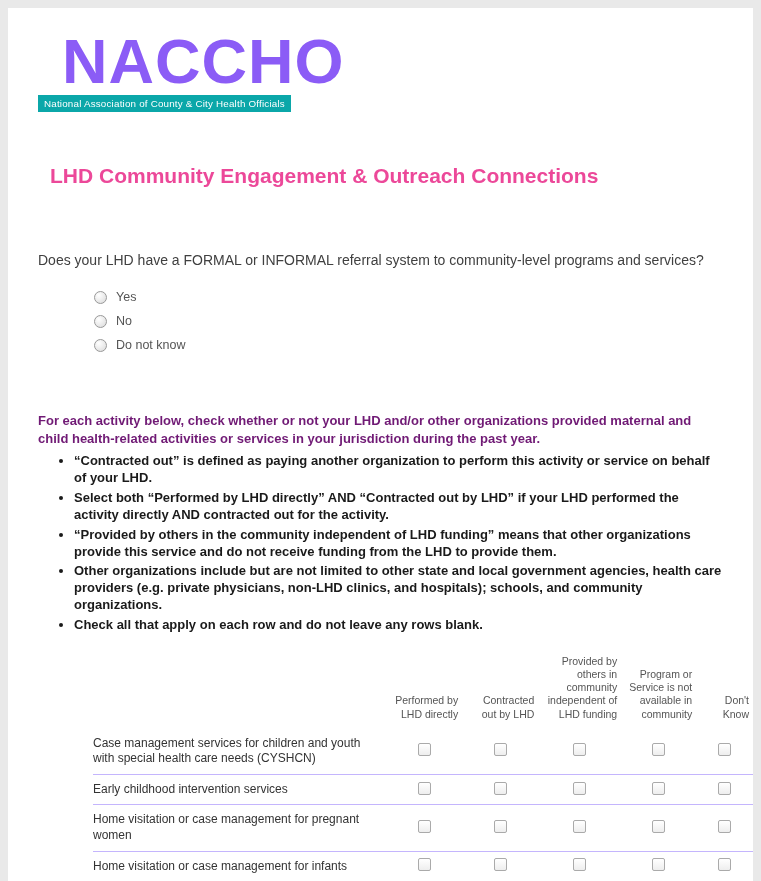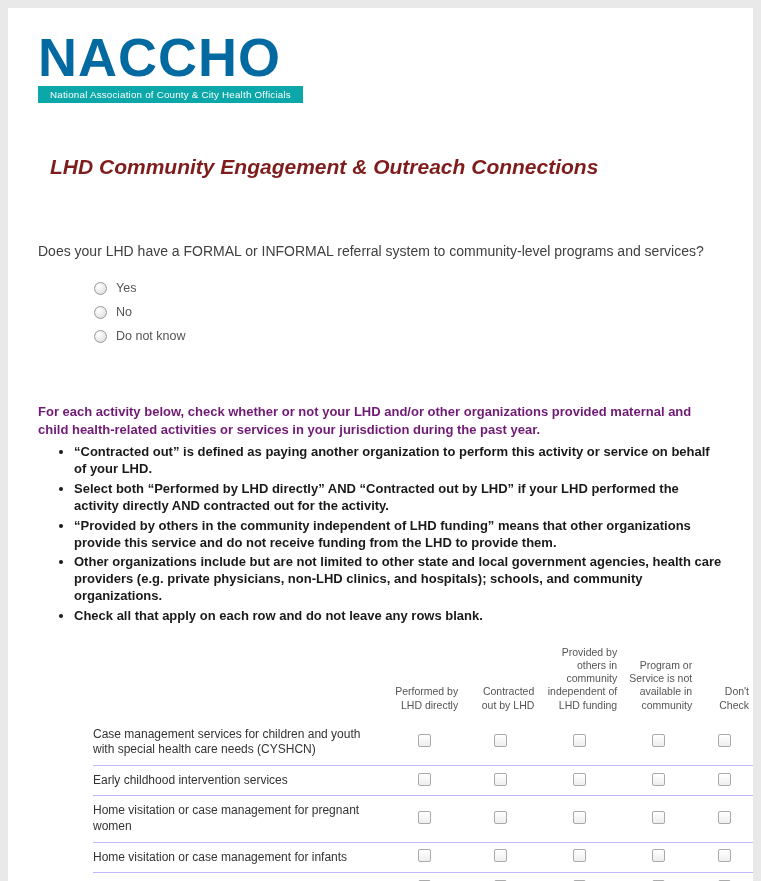--- a/index.html
+++ b/index.html
@@ -12,42 +12,42 @@
     width: 745px;
     margin: 8px auto 0;
     background: #ffffff;
     min-height: 873px;
     display: flex;
     flex-direction: column;
   }
   
   .header { padding: 22px 0 0 30px; }
   .logo-text {
-    color: #0369a1;
-    font-size: 54px;
+    color: #8b5cf6;
+    font-size: 63px;
     font-weight: bold;
     letter-spacing: 1px;
     line-height: 1.0;
+    margin-left: 24px;
   }
   .logo-tagline {
     display: inline-block;
     background: #0ba7a9;
     color: #ffffff;
     font-size: 9.8px;
     letter-spacing: 0.2px;
-    padding: 3px 12px;
+    padding: 3px 6px;
     margin-top: 2px;
   }
   
   .page-title {
     margin: 52px 30px 0 42px;
-    color: #7f1d1d;
+    color: #ec4899;
     font-size: 21px;
     font-weight: bold;
-    font-style: italic;
   }
   
   .question-text {
     margin: 64px 30px 0 30px;
     color: #404040;
     font-size: 14px;
   }
   .radio-group { margin: 22px 0 0 86px; }
   .radio-option {
     display: flex;
@@ -167,21 +167,21 @@
   </ul>
 
   <table class="matrix">
     <thead>
       <tr>
         <th></th>
         <th class="col-1">Performed by LHD directly</th>
         <th class="col-2">Contracted out by LHD</th>
         <th class="col-3">Provided by others in community independent of LHD funding</th>
         <th class="col-4">Program or Service is not available in community</th>
-        <th class="col-5">Don't Check</th>
+        <th class="col-5">Don't Know</th>
       </tr>
     </thead>
     <tbody>
       <tr>
         <td class="row-label">Case management services for children and youth with special health care needs (CYSHCN)</td>
         <td class="cb-cell"><input type="checkbox" style=""></td>
         <td class="cb-cell"><input type="checkbox" style=""></td>
         <td class="cb-cell"><input type="checkbox" style=""></td>
         <td class="cb-cell"><input type="checkbox" style=""></td>
         <td class="cb-cell"><input type="checkbox" style=""></td>

